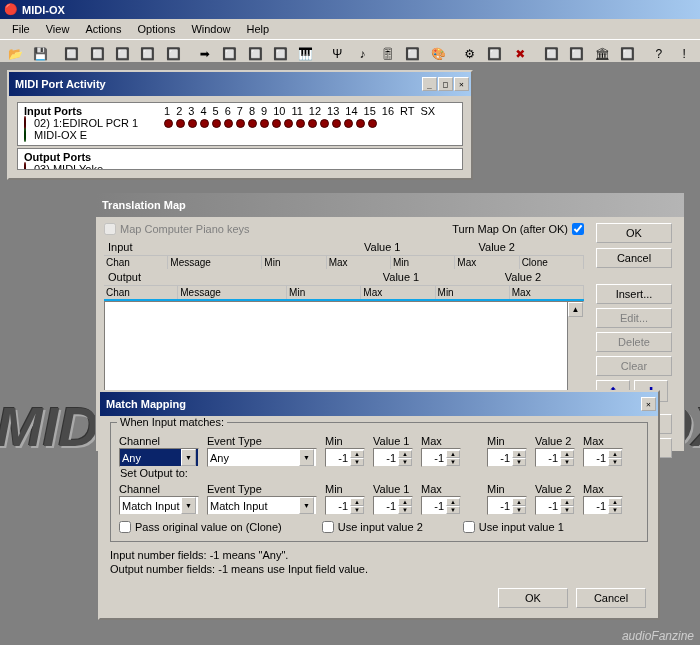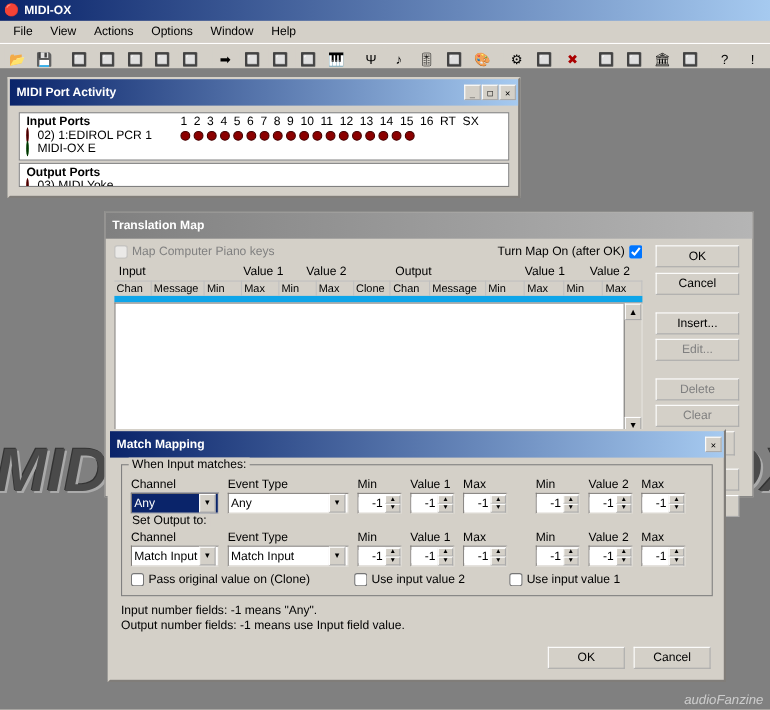--- a/index.html
+++ b/index.html
@@ -29,21 +29,21 @@
 .port-leds { display: flex; gap: 3px; }
 .led { width: 9px; height: 9px; border-radius: 50%; background: #8b0000; border: 1px solid #400; }
 .led.green { background: #006400; border-color: #030; }
 .port-nums { display: flex; gap: 6px; font-size: 10px; margin-left: 140px; }
 .translation-map { top: 130px; left: 95px; width: 590px; height: 260px; border: 1px solid #808080; }
 .translation-body { padding: 6px 8px; position: relative; }
 .tm-topline { display: flex; align-items: center; margin-bottom: 4px; }
 .chk { display: flex; align-items: center; gap: 4px; }
 .chk input { width: 12px; height: 12px; }
 .chk.disabled { color: #808080; }
-.table-headers { display: flex; border-bottom: 6px solid #0ea5e9; }
+.table-headers { display: flex; border-bottom: 2px solid #0ea5e9; flex-direction: column; }
 .hgroup { flex: 1; }
 .hgroup .top { padding: 2px 4px; }
 .hcols { display: flex; }
 .hcol { flex: 1; font-size: 10px; padding: 1px 2px; border-right: 1px solid #c0c0c0; border-top: 1px solid #c0c0c0; text-align: left; }
 .tm-list { background: #fff; border: 1px inset #d4d0c8; height: 120px; position: relative; }
 .scrollbar { position: absolute; right: 0; top: 0; bottom: 0; width: 16px; background: #d4d0c8; border-left: 1px solid #808080; }
 .scroll-btn { width: 15px; height: 15px; background: #d4d0c8; border: 1px outset #fff; display: flex; align-items: center; justify-content: center; font-size: 8px; }
 .scroll-btn.down { position: absolute; bottom: 0; } 
 .button { background: #d4d0c8; border: 1px outset #fff; padding: 3px 8px; text-align: center; }
 .button.disabled { color: #808080; }
@@ -271,21 +271,21 @@
               <div class="chk disabled">
                   <input type="checkbox" disabled="" style="">
                   <span>Reverse Data Entry (Ctrl 38, 6 - APS)</span>
                 </div>
             </div>
           </div>
           <div style="width:88px;padding-left:12px">
             <div class="button" style="margin-bottom:5px">OK</div>
             <div class="button" style="margin-bottom:16px">Cancel</div>
             <div class="button" style="margin-bottom:4px">Insert...</div>
-            <div class="button disabled" style="margin-bottom:16px">Edit...</div>
+            <div class="button disabled" style="margin-bottom:4px">Edit...</div>
             <div class="button disabled" style="margin-bottom:4px">Delete</div>
             <div class="button disabled" style="margin-bottom:4px">Clear</div>
             <div class="small-row" style="margin-bottom:12px">
               <div class="small-btn" style="color:#00a">⬆</div>
               <div class="small-btn" style="color:#00a">⬇</div>
             </div>
             <div class="button" style="margin-bottom:4px">Load...</div>
             <div class="button disabled">Save...</div>
           </div>
         </div>

